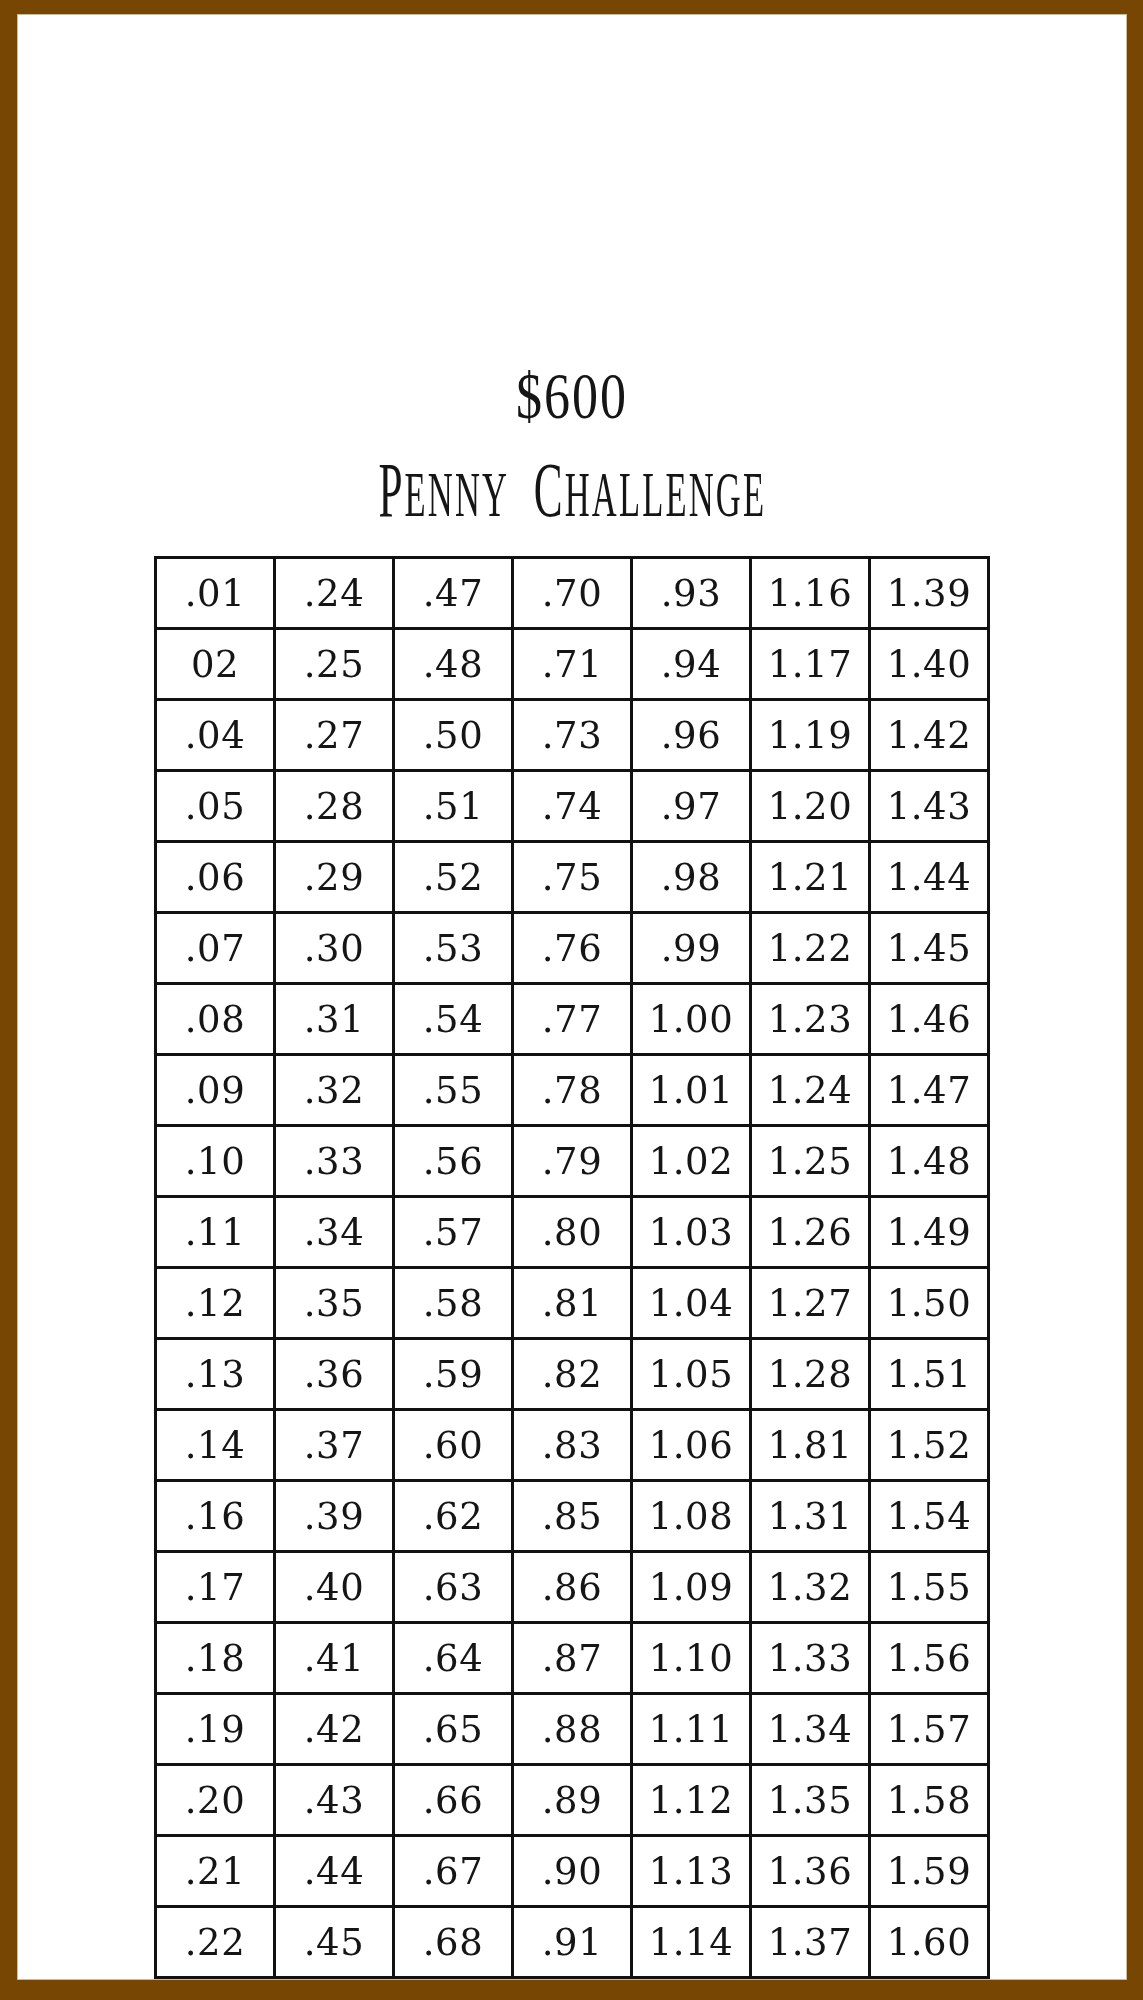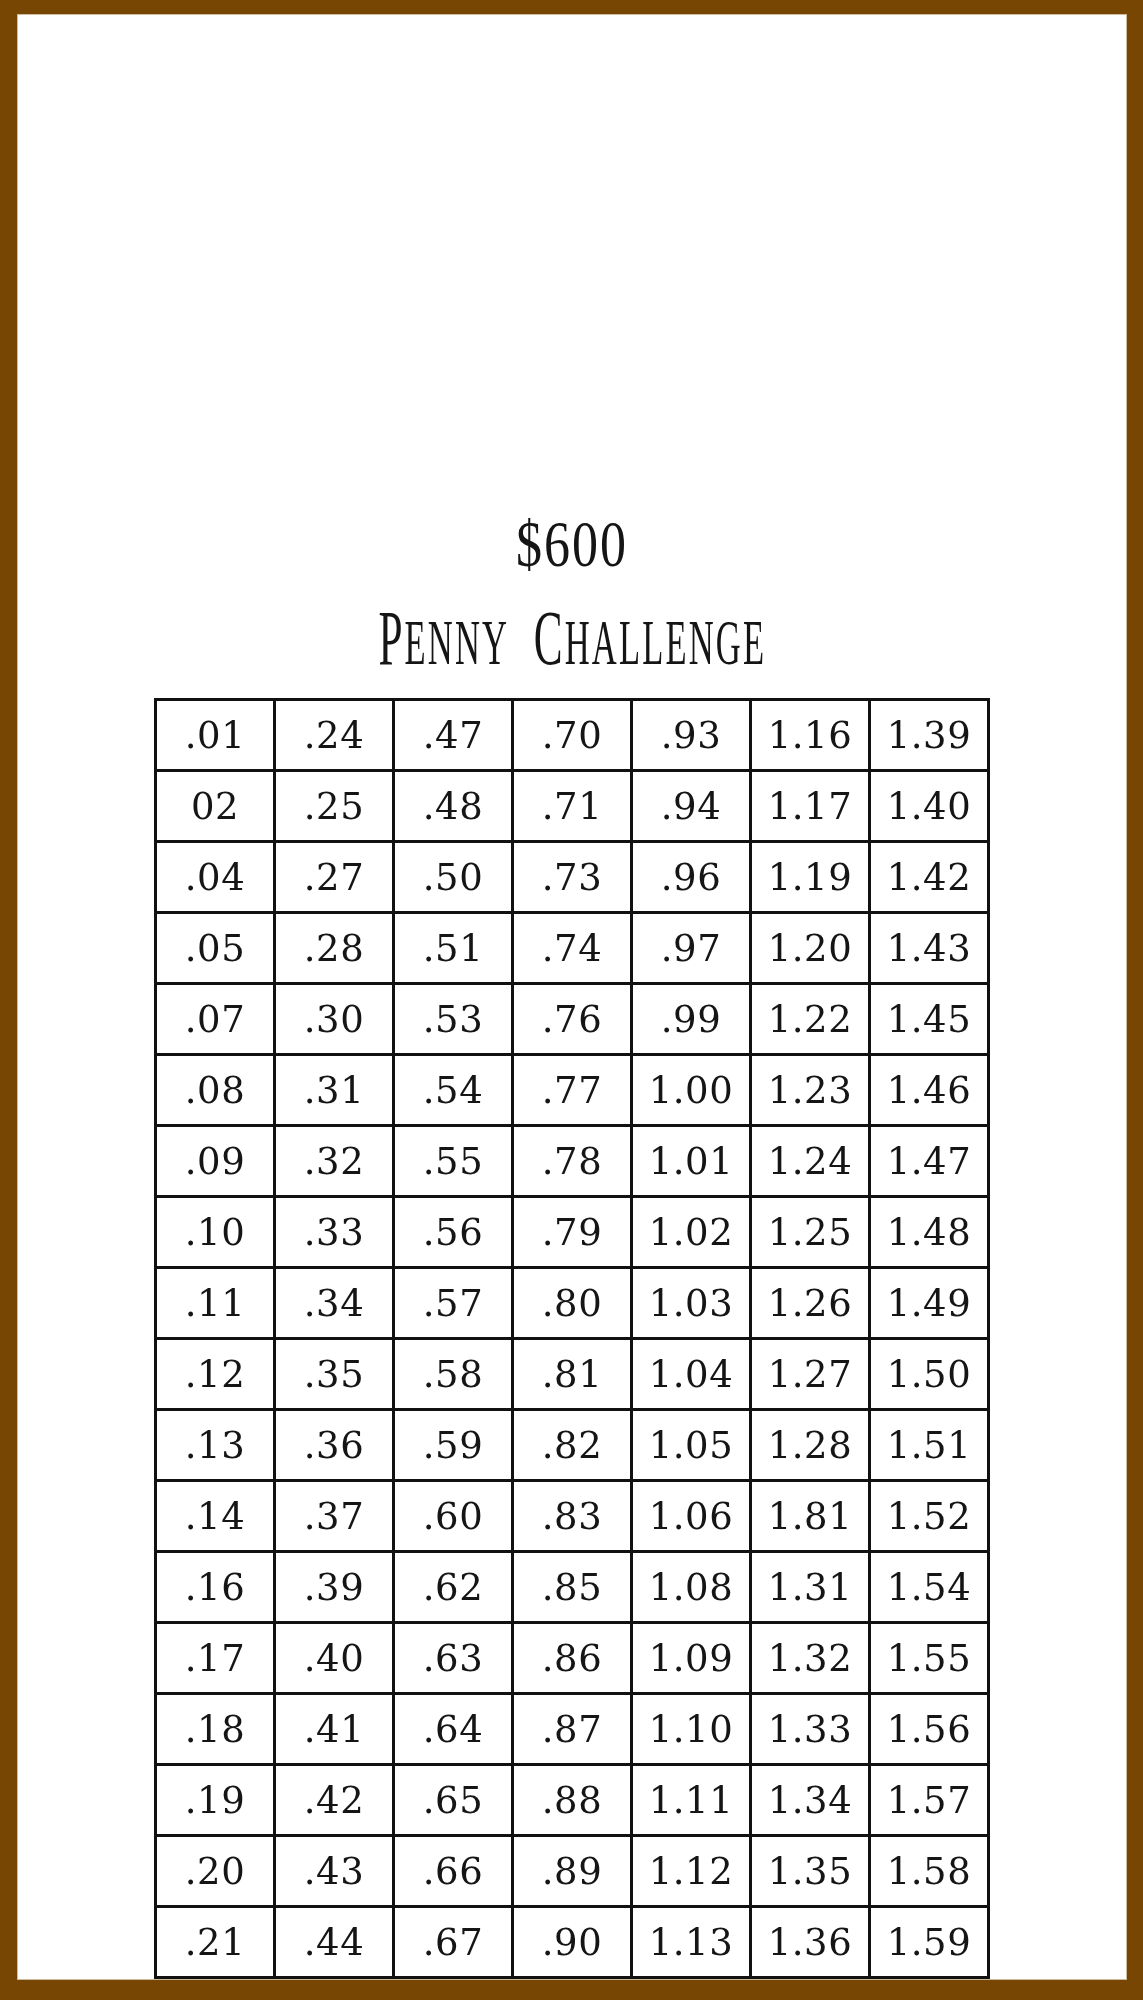--- a/index.html
+++ b/index.html
@@ -47,21 +47,21 @@
     transform:scale(0.72,1.30);
     transform-origin:center center;
     white-space:nowrap;
   }
   .heading .word{ letter-spacing:3px; }
   .heading .word + .word{ margin-left:34px; }
   .heading .big{ font-size:60px; }
   .heading .small{ font-size:48px; }
 
   table.grid{
-    margin-top:5px;
+    margin-top:11px;
     border-collapse:collapse;
     table-layout:fixed;
   }
   table.grid td{
     width:119px; height:71px;
     border:3px solid var(--grid);
     text-align:center; vertical-align:middle;
     font-family:"DejaVu Serif", serif;
     font-size:37px;
     color:var(--ink);
@@ -112,20 +112,29 @@
           <tr>
             <td>.05</td>
             <td>.28</td>
             <td>.51</td>
             <td>.74</td>
             <td>.97</td>
             <td>1.20</td>
             <td>1.43</td>
           </tr>
           <tr>
+            <td>.06</td>
+            <td>.29</td>
+            <td>.52</td>
+            <td>.75</td>
+            <td>.98</td>
+            <td>1.21</td>
+            <td>1.44</td>
+          </tr>
+          <tr>
             <td>.07</td>
             <td>.30</td>
             <td>.53</td>
             <td>.76</td>
             <td>.99</td>
             <td>1.22</td>
             <td>1.45</td>
           </tr>
           <tr>
             <td>.08</td>
@@ -237,17 +246,26 @@
           </tr>
           <tr>
             <td>.21</td>
             <td>.44</td>
             <td>.67</td>
             <td>.90</td>
             <td>1.13</td>
             <td>1.36</td>
             <td>1.59</td>
           </tr>
+          <tr>
+            <td>.22</td>
+            <td>.45</td>
+            <td>.68</td>
+            <td>.91</td>
+            <td>1.14</td>
+            <td>1.37</td>
+            <td>1.60</td>
+          </tr>
         </tbody>
     </table>
 
   </div>
 </div>
 
 </body></html>

